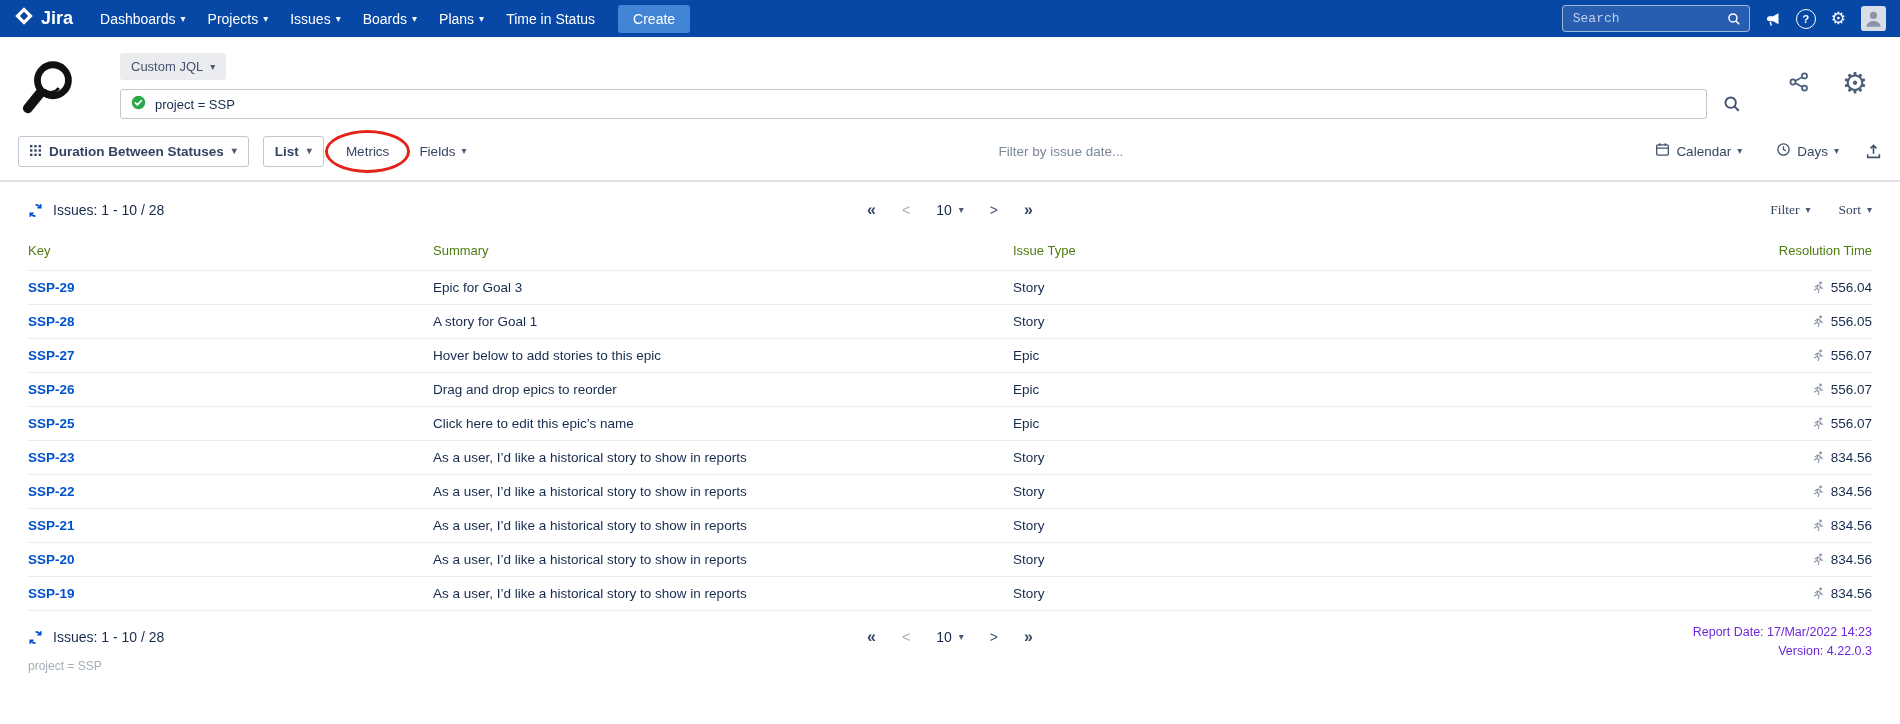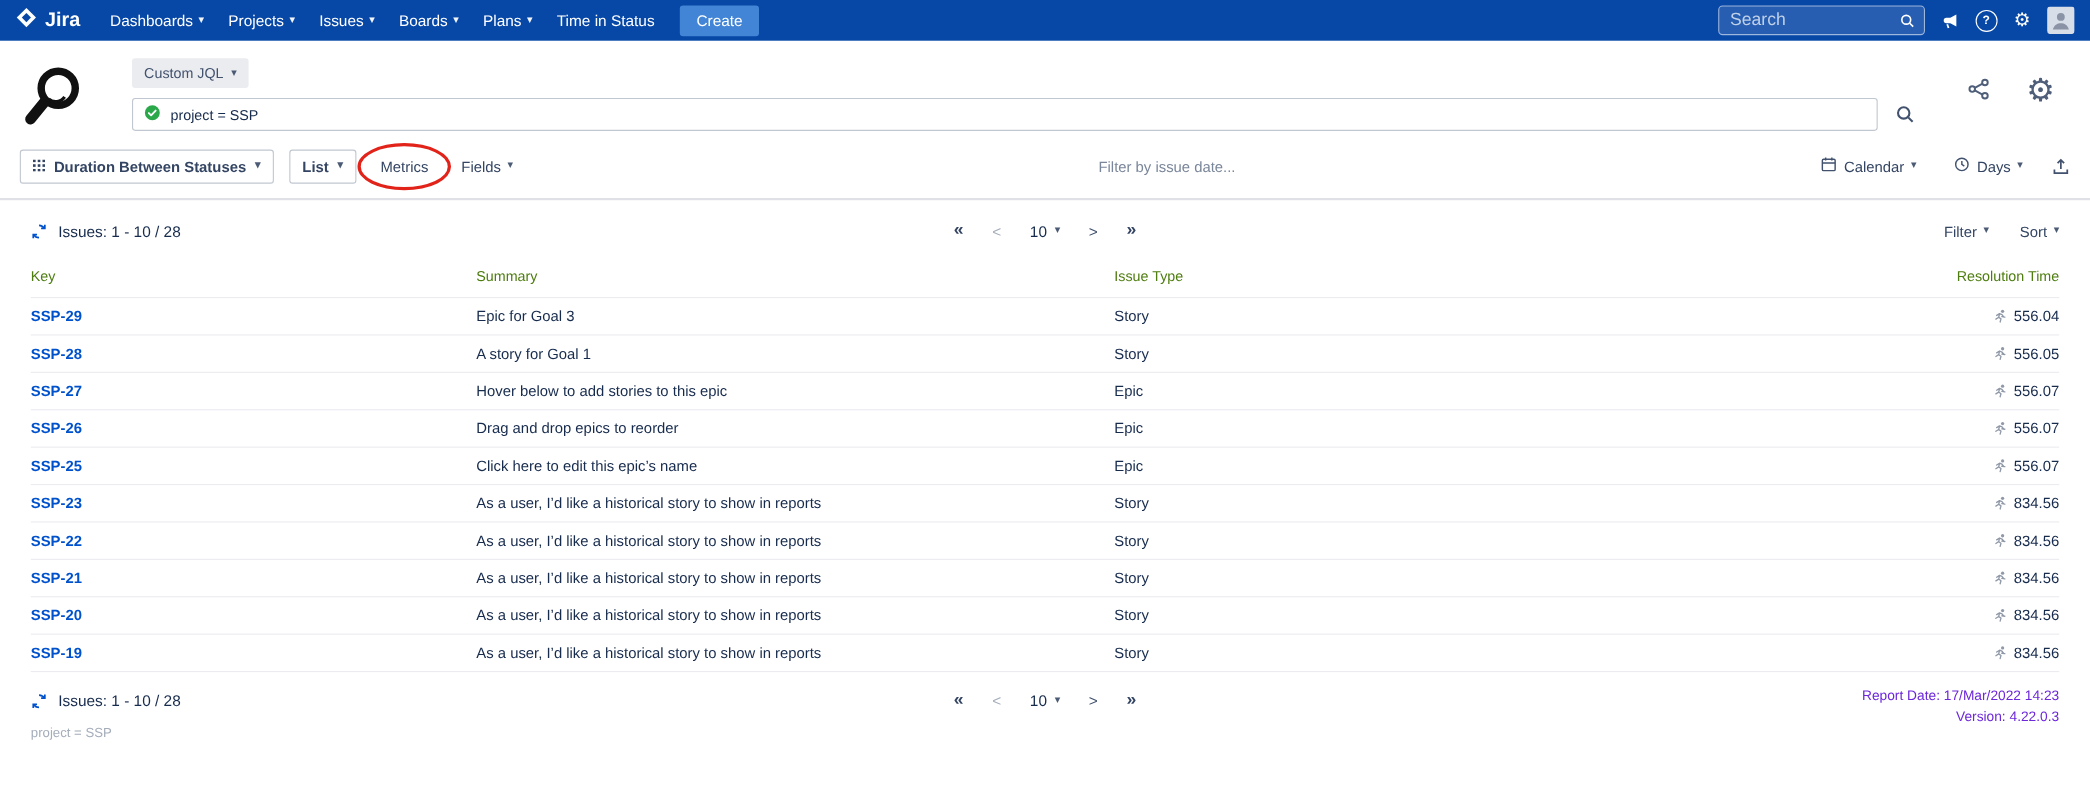--- a/index.html
+++ b/index.html
@@ -9,21 +9,21 @@
   
   .topnav{height:37px;background:var(--color-nav-bg,#0747A6);display:flex;align-items:center;padding:0 14px;color:#fff;justify-content:space-between;}
   .brand{display:flex;align-items:center;gap:7px;font-weight:bold;font-size:18px;margin-right:16px;cursor:pointer;}
   .logo-inner{fill:var(--color-nav-bg,#0747A6);}
   .nav-item{display:flex;align-items:center;gap:5px;padding:0 11px;height:37px;font-size:14px;color:#fff;text-decoration:none;cursor:pointer;white-space:nowrap;}
   .chev{font-size:10px;opacity:.95;line-height:1;}
   .chev.dark{color:#42526E;}
   .create-btn{background:var(--color-create-button,#4285D6);color:#fff;border:none;border-radius:3px;padding:6px 15px;font-size:14px;margin-left:12px;cursor:pointer;}
   .nav-right{margin-left:auto;display:flex;align-items:center;gap:15px;}
   .nav-search{display:flex;align-items:center;background:rgba(255,255,255,.13);border:1px solid rgba(255,255,255,.55);border-radius:4px;height:25px;padding:0 8px;width:170px;}
-  .nav-search input{background:transparent;border:none;outline:none;color:#22c55e;font-size:16px;width:100%;}
+  .nav-search input{background:transparent;border:none;outline:none;color:#22c55e;font-size:13px;width:100%;font-family:Liberation Mono, monospace;}
   .nav-search input::placeholder{color:#BFD0E8;}
   .nav-icon{display:inline-flex;align-items:center;justify-content:center;cursor:pointer;color:#fff;}
   .help-badge{width:18px;height:18px;border:1.6px solid #fff;border-radius:50%;font-size:11px;font-weight:bold;display:inline-flex;align-items:center;justify-content:center;}
   .gear-glyph{font-size:17px;line-height:1;}
 
   
   .query-header{position:relative;padding:16px 28px 12px 120px;}
   .big-logo{position:absolute;left:20px;top:20px;}
   .mode-btn{display:inline-flex;align-items:center;gap:7px;background:#EBECF0;border:none;border-radius:3px;padding:6px 11px;font-size:13px;color:#42526E;cursor:pointer;}
   .jql-row{display:flex;align-items:center;gap:16px;margin-top:9px;}
@@ -47,21 +47,21 @@
   .issues-bar{position:relative;display:flex;align-items:center;padding:20px 28px 12px 28px;}
   .issues-bar.bottom{padding:18px 28px 10px 28px;}
   .refresh-btn{display:inline-flex;align-items:center;cursor:pointer;margin-right:10px;}
   .count-label{font-size:14px;color:#172B4D;}
   .pagination{position:absolute;left:50%;top:58%;transform:translate(-50%,-50%);display:flex;align-items:center;gap:26px;font-size:14px;color:#42526E;}
   .pg{cursor:pointer;}
   .pg-first,.pg-last{font-size:16px;font-weight:bold;color:#344563;}
   .pg-prev{color:#A5ADBA;}
   .pg-next{color:#42526E;}
   .pg-size{display:inline-flex;align-items:center;gap:7px;cursor:pointer;color:#172B4D;}
-  .bar-right{margin-left:auto;display:flex;gap:28px;}
+  .bar-right{margin-left:auto;display:flex;gap:28px;font-family:Liberation Serif, serif;}
   .bar-right .btn-plain{padding:0;}
   .report-info{position:absolute;right:28px;top:12px;text-align:right;color:#6d28d9;font-size:12.5px;line-height:1.55;}
 
   
   .table{padding:0 28px;}
   .thead{display:flex;align-items:center;height:40px;color:#4d7c0f;font-size:13px;border-bottom:1px solid #EBECF0;}
   .trow{display:flex;align-items:center;height:33px;border-bottom:1px solid #EBECF0;font-size:13.5px;}
   .col-key{width:405px;}
   .col-summary{width:580px;}
   .col-type{flex:1;}

